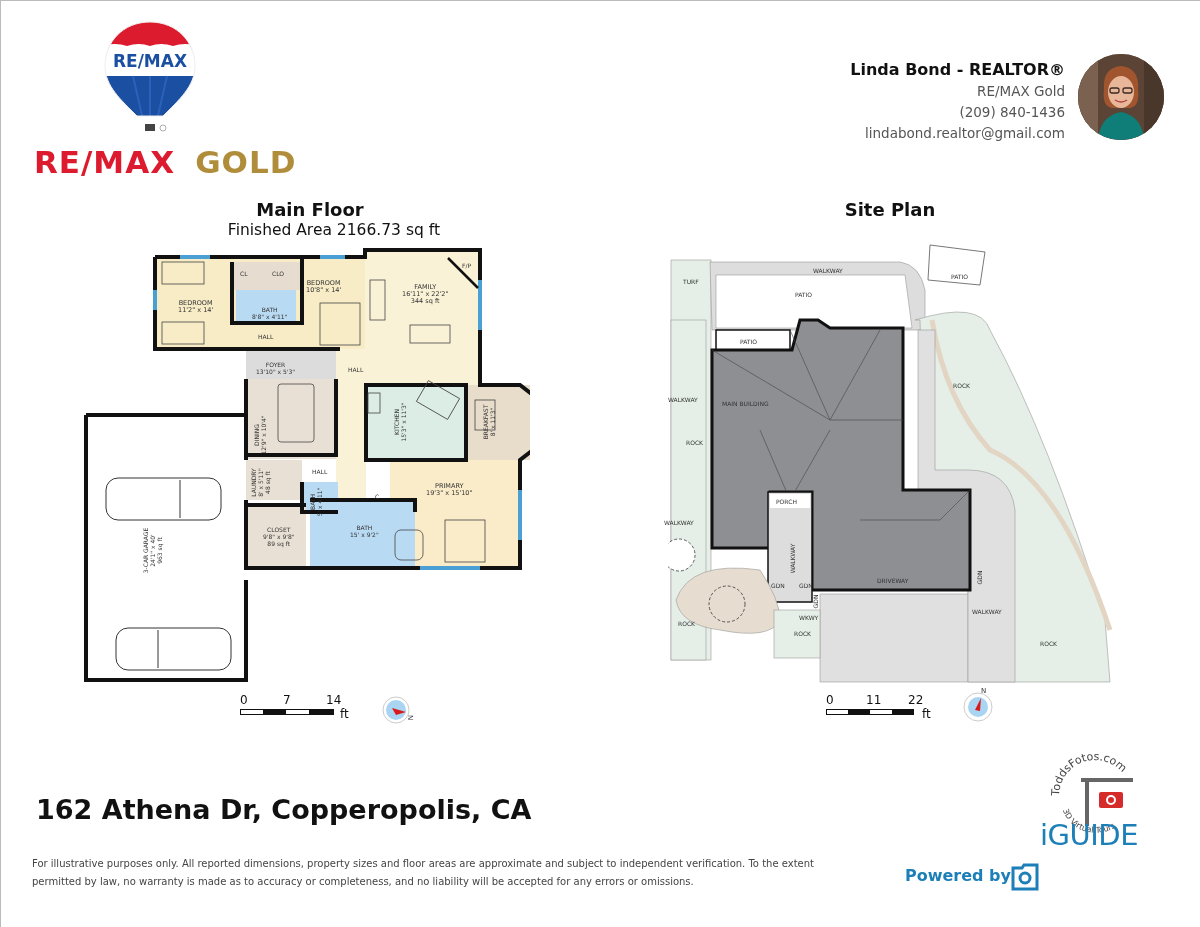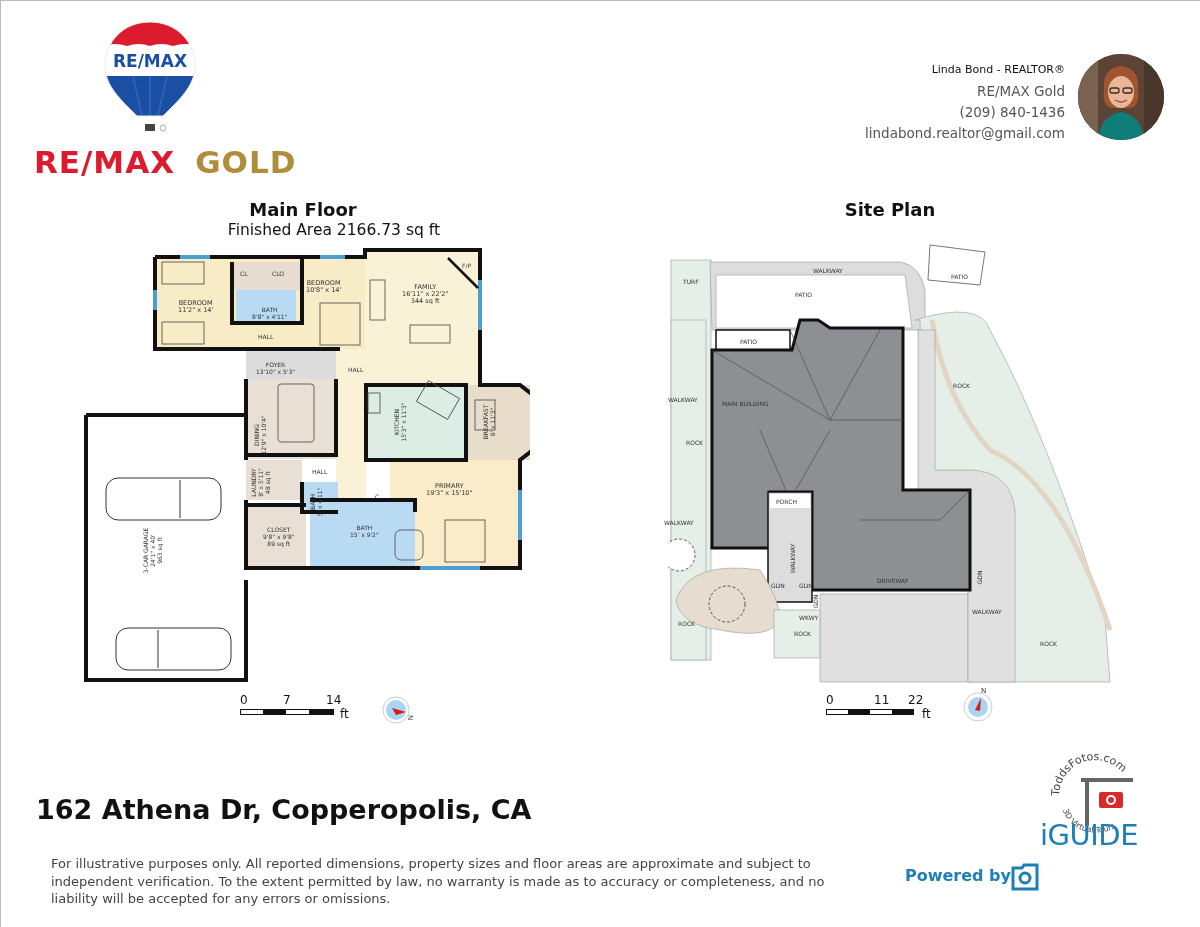--- a/index.html
+++ b/index.html
@@ -6,30 +6,30 @@
   body { width: 1200px; height: 927px; background: #fff; font-family: "DejaVu Sans", sans-serif; position: relative; overflow: hidden; color: #111; }
   .frame { position: absolute; left: 0; top: 0; width: 1200px; height: 927px; border-top: 1px solid #bbb; border-left: 1px solid #bbb; }
   .abs { position: absolute; }
   
   .balloon { left: 103px; top: 20px; width: 94px; height: 118px; }
   .brand { left: 34px; top: 144px; font-family: "DejaVu Sans", sans-serif; font-weight: bold; font-size: 31px; letter-spacing: 1px; }
   .brand .re { color: #dc1c2e; }
   .brand .gold { color: #b08d3a; margin-left: 20px; }
   
   .agent { right: 135px; top: 59px; text-align: right; }
-  .agent-name { font-weight: normal; font-size: 11px; color: #111; line-height: 22px; }
+  .agent-name { font-weight: bold; font-size: 16px; color: #111; line-height: 22px; }
   .agent-line { font-size: 13.5px; color: #555; line-height: 21px; }
   .avatar { left: 1078px; top: 54px; width: 86px; height: 86px; border-radius: 50%; overflow: hidden; background: #6b5140; }
   
   .sec-title { font-weight: bold; font-size: 18px; text-align: center; }
   .sec-sub { font-size: 15.5px; text-align: right; }
   .lbl { position: absolute; font-size: 6px; color: #333; text-align: center; white-space: nowrap; line-height: 7px; }
   .lbl.b { font-size: 6.5px; }
   .address { left: 36px; top: 794px; font-weight: bold; font-size: 27px; color: #111; }
-  .disclaimer { left: 51px; top: 855px; width: 820px; font-size: 13px; line-height: 17.5px; color: #444; }
+  .disclaimer { left: 32px; top: 855px; width: 820px; font-size: 10px; line-height: 17.5px; color: #444; }
   .powered { left: 905px; top: 866px; font-weight: bold; font-size: 16px; color: #1d7fb8; text-align: right; }
   .iguide { left: 1010px; top: 818px; font-size: 29px; color: #1d7fb8; letter-spacing: -0.5px; }
   .scale-lbl { position: absolute; font-size: 12px; color: #111; }
 </style>
 </head>
 <body>
 
 <div class="frame"></div>
 
 <div class="abs balloon">
@@ -68,21 +68,21 @@
     <rect x="66" y="0" width="20" height="86" fill="#4a372b"></rect>
     <path d="M20 86 Q22 62 43 58 Q64 62 66 86 Z" fill="#0f7d78"></path>
     <path d="M26 36 Q24 14 43 12 Q62 14 60 36 Q62 52 52 54 L34 54 Q24 52 26 36 Z" fill="#a0552e"></path>
     <ellipse cx="43" cy="38" rx="13" ry="16" fill="#e8b699"></ellipse>
     <rect x="32" y="34" width="9" height="5" rx="2" fill="none" stroke="#3a2a22" stroke-width="1.3"></rect>
     <rect x="45" y="34" width="9" height="5" rx="2" fill="none" stroke="#3a2a22" stroke-width="1.3"></rect>
     <path d="M37 46 Q43 50 49 46" stroke="#b04040" stroke-width="1.5" fill="none"></path>
   </svg>
 </div>
 
-<div class="abs sec-title" style="left:193px; top:199px; width:220px;">Main Floor</div>
+<div class="abs sec-title" style="left:200px; top:199px; width:220px;">Main Floor</div>
 <div class="abs sec-sub" style="left:180px; top:221px; width:260px;">Finished Area 2166.73 sq ft</div>
 
 <div class="abs" style="left:80px; top:240px; width:450px; height:445px;">
   <svg width="450" height="445" viewBox="80 240 450 445">
 
     <rect x="155" y="257" width="210" height="92" fill="#f7ecc6"></rect>
     <rect x="232" y="262" width="70" height="28" fill="#e6dccf"></rect>
     <rect x="236" y="290" width="60" height="33" fill="#b9daf3"></rect>
     <rect x="365" y="250" width="115" height="135" fill="#faf2d7"></rect>
     <rect x="246" y="349" width="90" height="30" fill="#dcdcdc"></rect>
@@ -226,21 +226,21 @@
   <div class="lbl" style="left:131px; top:374px;">WKWY</div>
   <div class="lbl" style="left:10px; top:380px;">ROCK</div>
   <div class="lbl" style="left:126px; top:390px;">ROCK</div>
   <div class="lbl" style="left:209px; top:337px;">DRIVEWAY</div>
   <div class="lbl" style="left:304px; top:368px;">WALKWAY</div>
   <div class="lbl" style="left:372px; top:400px;">ROCK</div>
 </div>
 
 <div class="abs" style="left:824px; top:693px; width:120px; height:30px;">
   <span class="scale-lbl" style="left:2px; top:0;">0</span>
-  <span class="scale-lbl" style="left:42px; top:0;margin-left:8px;">11</span>
+  <span class="scale-lbl" style="left:42px; top:0;">11</span>
   <span class="scale-lbl" style="left:84px; top:0;">22</span>
   <svg class="abs" style="left:2px; top:16px;" width="90" height="6">
       <rect x="0.5" y="0.5" width="87" height="5" fill="#fff" stroke="#111"></rect>
       <rect x="22" y="0.5" width="22" height="5" fill="#111"></rect>
       <rect x="66" y="0.5" width="22" height="5" fill="#111"></rect>
     </svg>
   <span class="scale-lbl" style="left:98px; top:14px;">ft</span>
 </div>
 <div class="abs" style="left:962px; top:684px; width:34px; height:40px;">
   <svg width="34" height="40">

